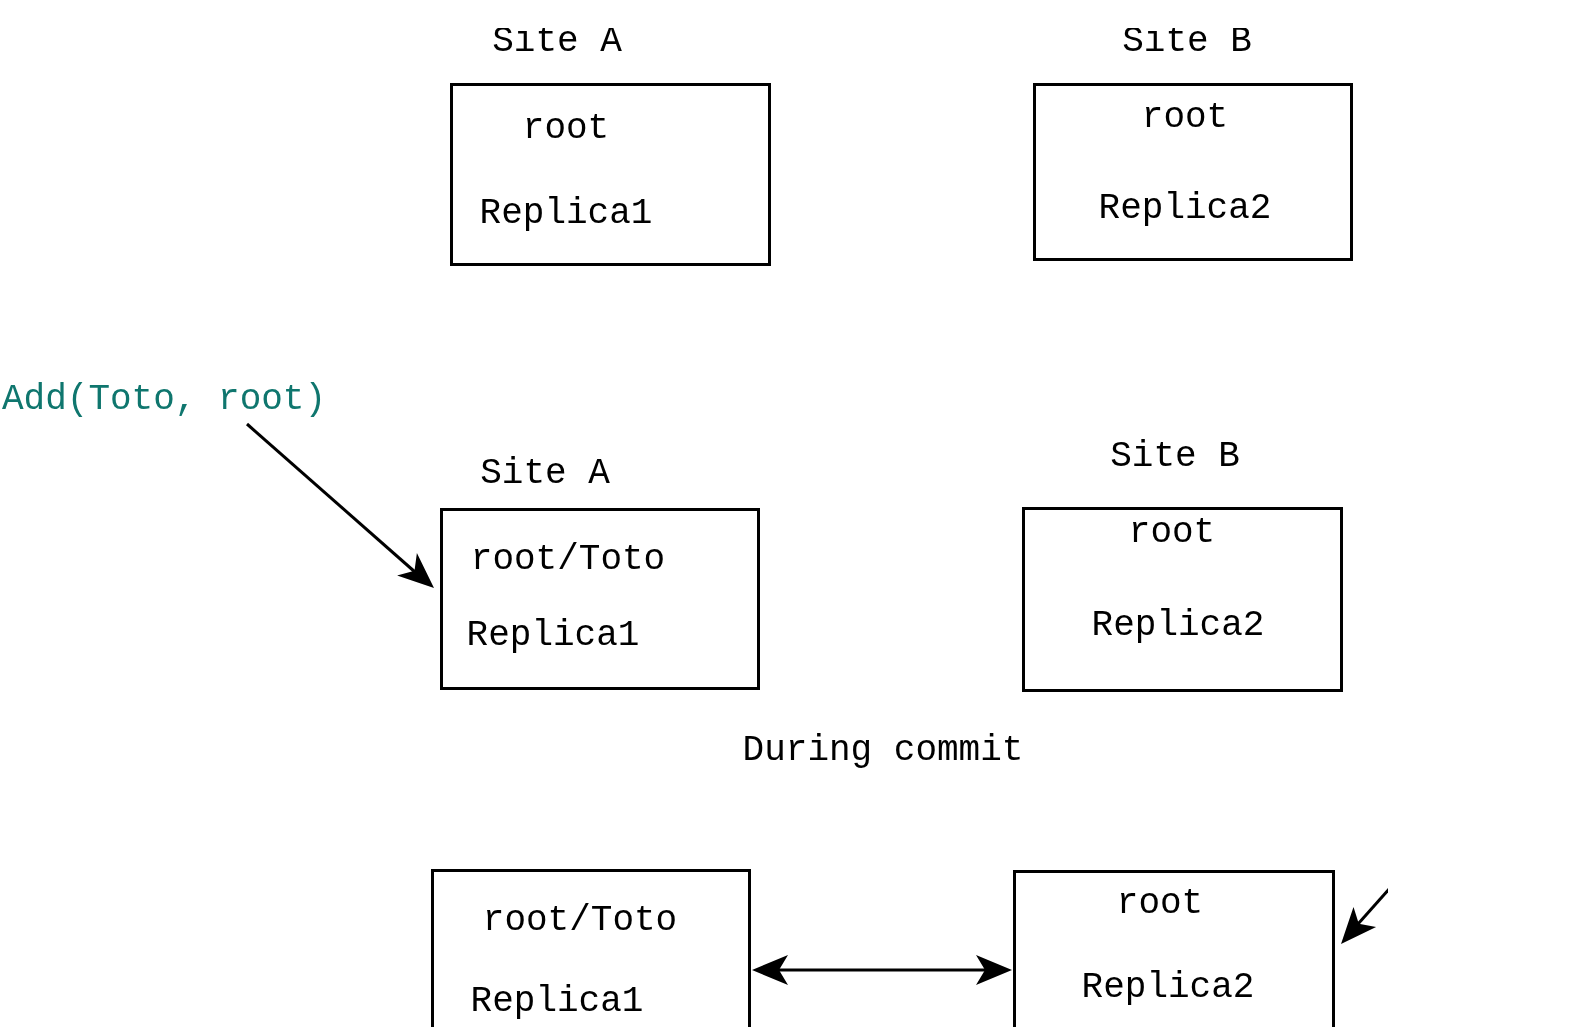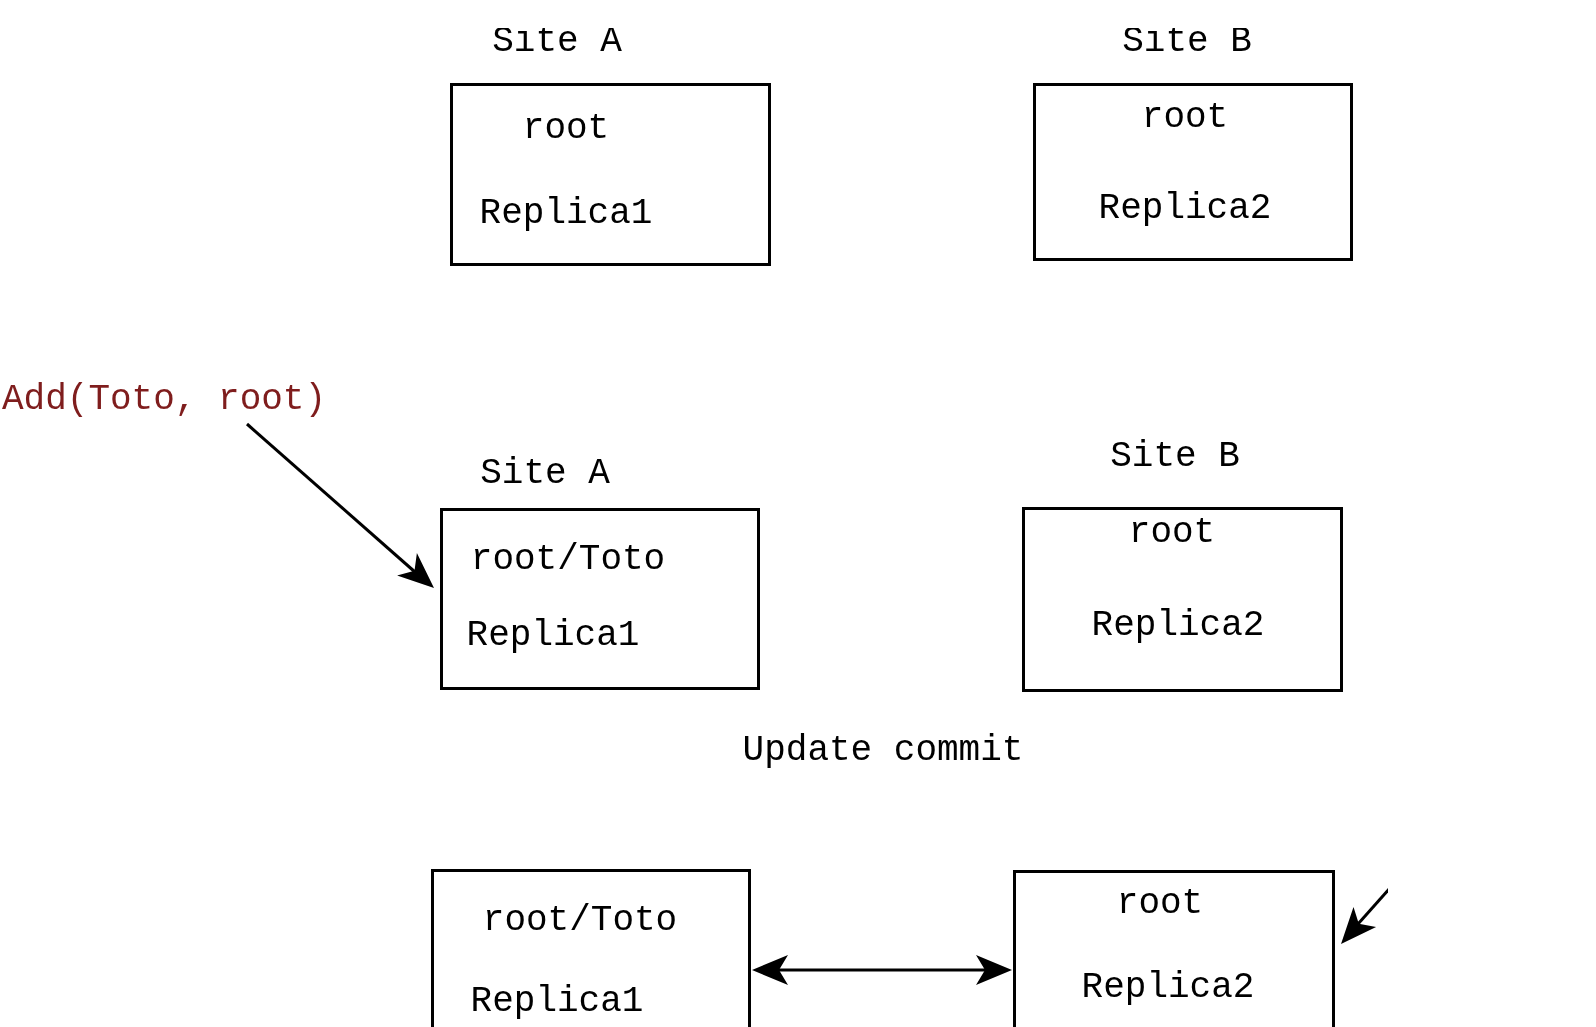--- a/index.html
+++ b/index.html
@@ -30,21 +30,21 @@
     font-size: 36px;
     line-height: 1.1;
     color: #000000;
   }
   .lbl-left {
     position: absolute;
     transform: translate(0, -50%);
     white-space: nowrap;
     font-size: 36px;
     line-height: 1.1;
-    color: #7f1d1d;
+    color: #0f766e;
   }
   #arrows {
     position: absolute;
     left: 0;
     top: 0;
     width: 1596px;
     height: 1027px;
     pointer-events: none;
   }
   #arrows line {
@@ -81,21 +81,21 @@
   <div class="box" style="left:440px; top:480px; width:320px; height:182px;"></div>
   <div class="lbl" style="left:568px; top:532px;">root/Toto</div>
   <div class="lbl" style="left:553px; top:608px;">Replica1</div>
 
   <div class="lbl" style="left:1175px; top:429px;">Site B</div>
 
   <div class="box" style="left:1022px; top:479px; width:321px; height:185px;"></div>
   <div class="lbl" style="left:1172px; top:505px;">root</div>
   <div class="lbl" style="left:1178px; top:598px;">Replica2</div>
 
-  <div class="lbl" style="left:883px; top:723px;">Update commit</div>
+  <div class="lbl" style="left:883px; top:723px;">During commit</div>
 
   <div class="box" style="left:431px; top:841px; width:320px; height:184px;"></div>
   <div class="lbl" style="left:580px; top:893px;">root/Toto</div>
   <div class="lbl" style="left:557px; top:974px;">Replica1</div>
 
   <div class="box" style="left:1013px; top:842px; width:322px; height:183px;"></div>
   <div class="lbl" style="left:1160px; top:876px;">root</div>
   <div class="lbl" style="left:1168px; top:960px;">Replica2</div>
 
 

